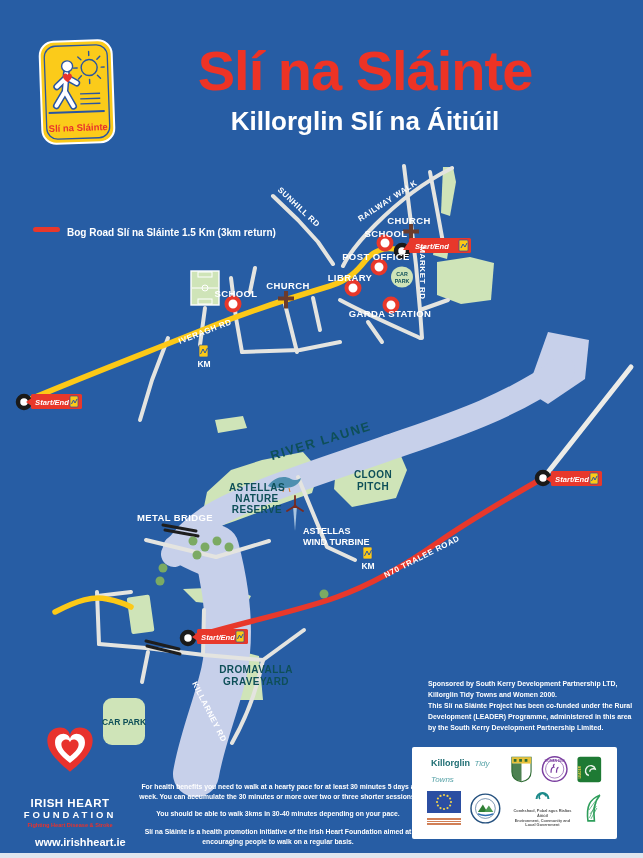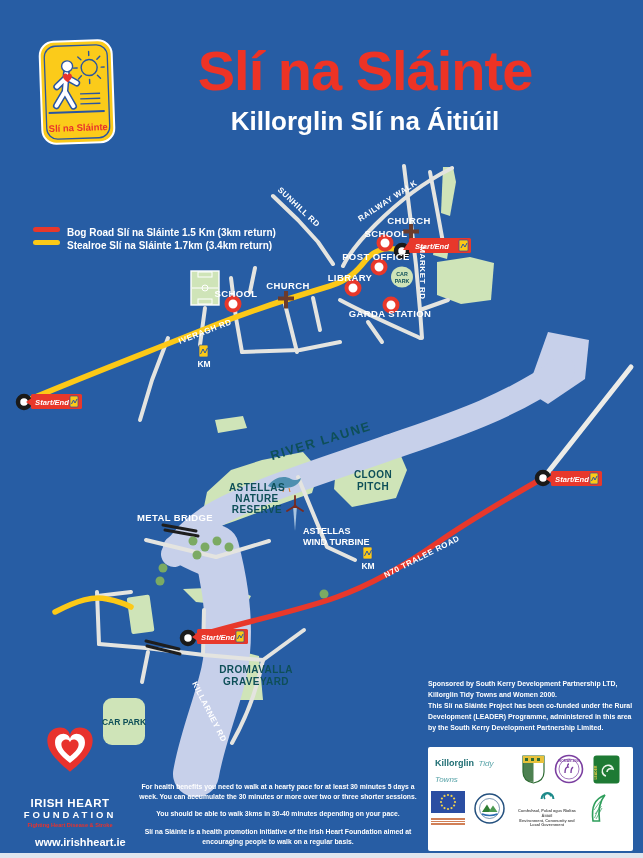--- a/index.html
+++ b/index.html
@@ -28,22 +28,22 @@
   .ihf-name2{font-size:9.5px;font-weight:700;letter-spacing:3px;}
   .ihf-tagline{color:#E8322D;font-size:5.6px;font-weight:700;margin-top:2px;}
   .ihf-urls{margin-top:4px;text-align:left;padding-left:15px;font-size:11px;
             font-weight:700;line-height:1.9;}
   .health{position:absolute;left:133px;top:782px;width:290px;text-align:center;
           color:#FFFFFF;font-size:6.8px;font-weight:700;line-height:1.5;}
   .health p{margin:0 0 7px 0;}
   .sponsor{position:absolute;left:428px;top:678px;width:213px;color:#FFFFFF;
            font-size:6.9px;font-weight:700;line-height:1.6;}
   .sponsor p{margin:0;}
-  .logo-box{position:absolute;left:428px;top:747px;width:205px;height:104px;background:#FFFFFF;
-            border-radius:2px;padding:4px 3px;box-sizing:border-box;}
+  .logo-box{position:absolute;left:412px;top:747px;width:205px;height:92px;background:#FFFFFF;
+            border-radius:2px;padding:4px 15px;box-sizing:border-box;}
   .logo-row{display:flex;align-items:center;gap:9px;}
   .logo-row.r1{height:36px;padding-left:4px;}
   .logo-row.r2{height:38px;margin-top:2px;}
   .ktt{width:78px;line-height:1;}
   .ktt-name{color:#1F6E73;font-size:9px;font-weight:700;}
   .ktt-script{color:#58A3A8;font-size:8px;font-style:italic;font-weight:400;}
   .eu-bars{width:34px;}
   .eu-bar{height:1.6px;background:#C96A3A;opacity:.85;margin-top:1px;}
   .env{width:66px;text-align:center;}
   .env-text{color:#555;font-size:3.9px;line-height:1.25;font-weight:700;}
@@ -255,24 +255,20 @@
   </g>
 </svg>
 
 <div class="header-title">Slí na Sláinte</div>
 <div class="header-subtitle">Killorglin Slí na Áitiúil</div>
 
 <div class="legend">
   <div class="legend-row">
     <div class="legend-swatch swatch-red"></div>
     <div class="legend-label">Bog Road Slí na Sláinte 1.5 Km (3km return)</div>
-  </div>
-  <div class="legend-row">
-    <div class="legend-swatch swatch-yellow"></div>
-    <div class="legend-label">Stealroe Slí na Sláinte 1.7km (3.4km return)</div>
   </div>
 </div>
 
 <div class="ihf">
   <svg width="54" height="50" viewBox="0 0 100 92">
     <path fill="#E8322D" d="M50,88 C20,64 8,48 8,30 C8,14 20,6 32,6 C42,6 48,12 50,20 C52,12 58,6 68,6 C80,6 92,14 92,30 C92,48 80,64 50,88 Z"></path>
     <path fill="#FFFFFF" transform="translate(17,14) scale(0.66)" d="M50,88 C20,64 8,48 8,30 C8,14 20,6 32,6 C42,6 48,12 50,20 C52,12 58,6 68,6 C80,6 92,14 92,30 C92,48 80,64 50,88 Z"></path>
     <path fill="#E8322D" transform="translate(31,26) scale(0.38)" d="M50,88 C20,64 8,48 8,30 C8,14 20,6 32,6 C42,6 48,12 50,20 C52,12 58,6 68,6 C80,6 92,14 92,30 C92,48 80,64 50,88 Z"></path>
   </svg>
   <div class="ihf-name1">IRISH HEART</div>

